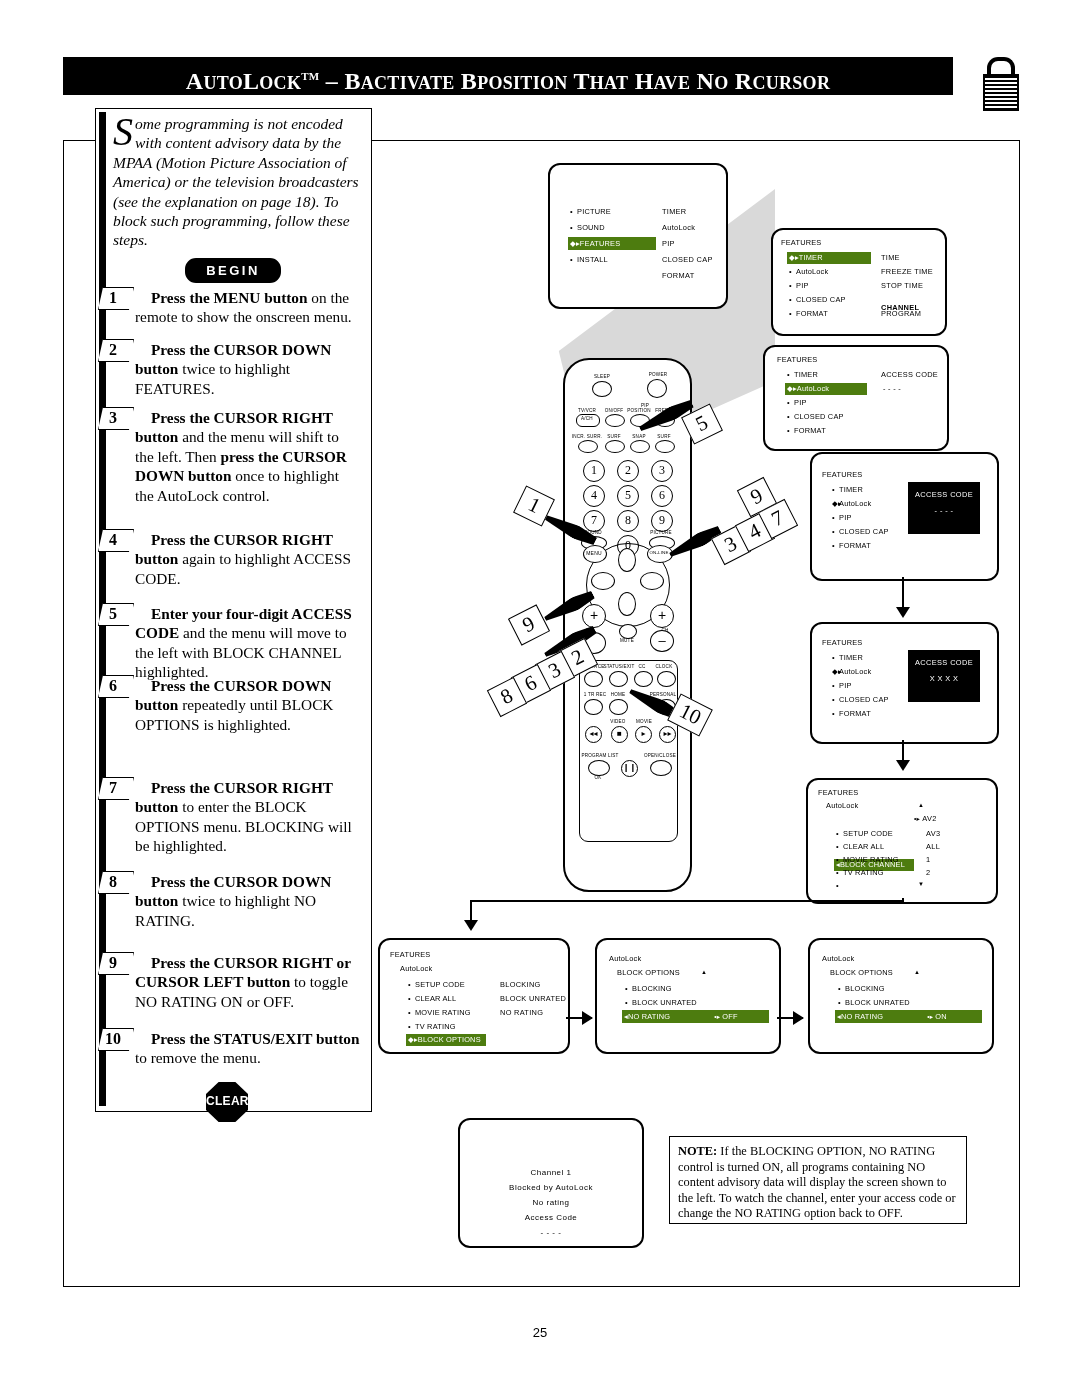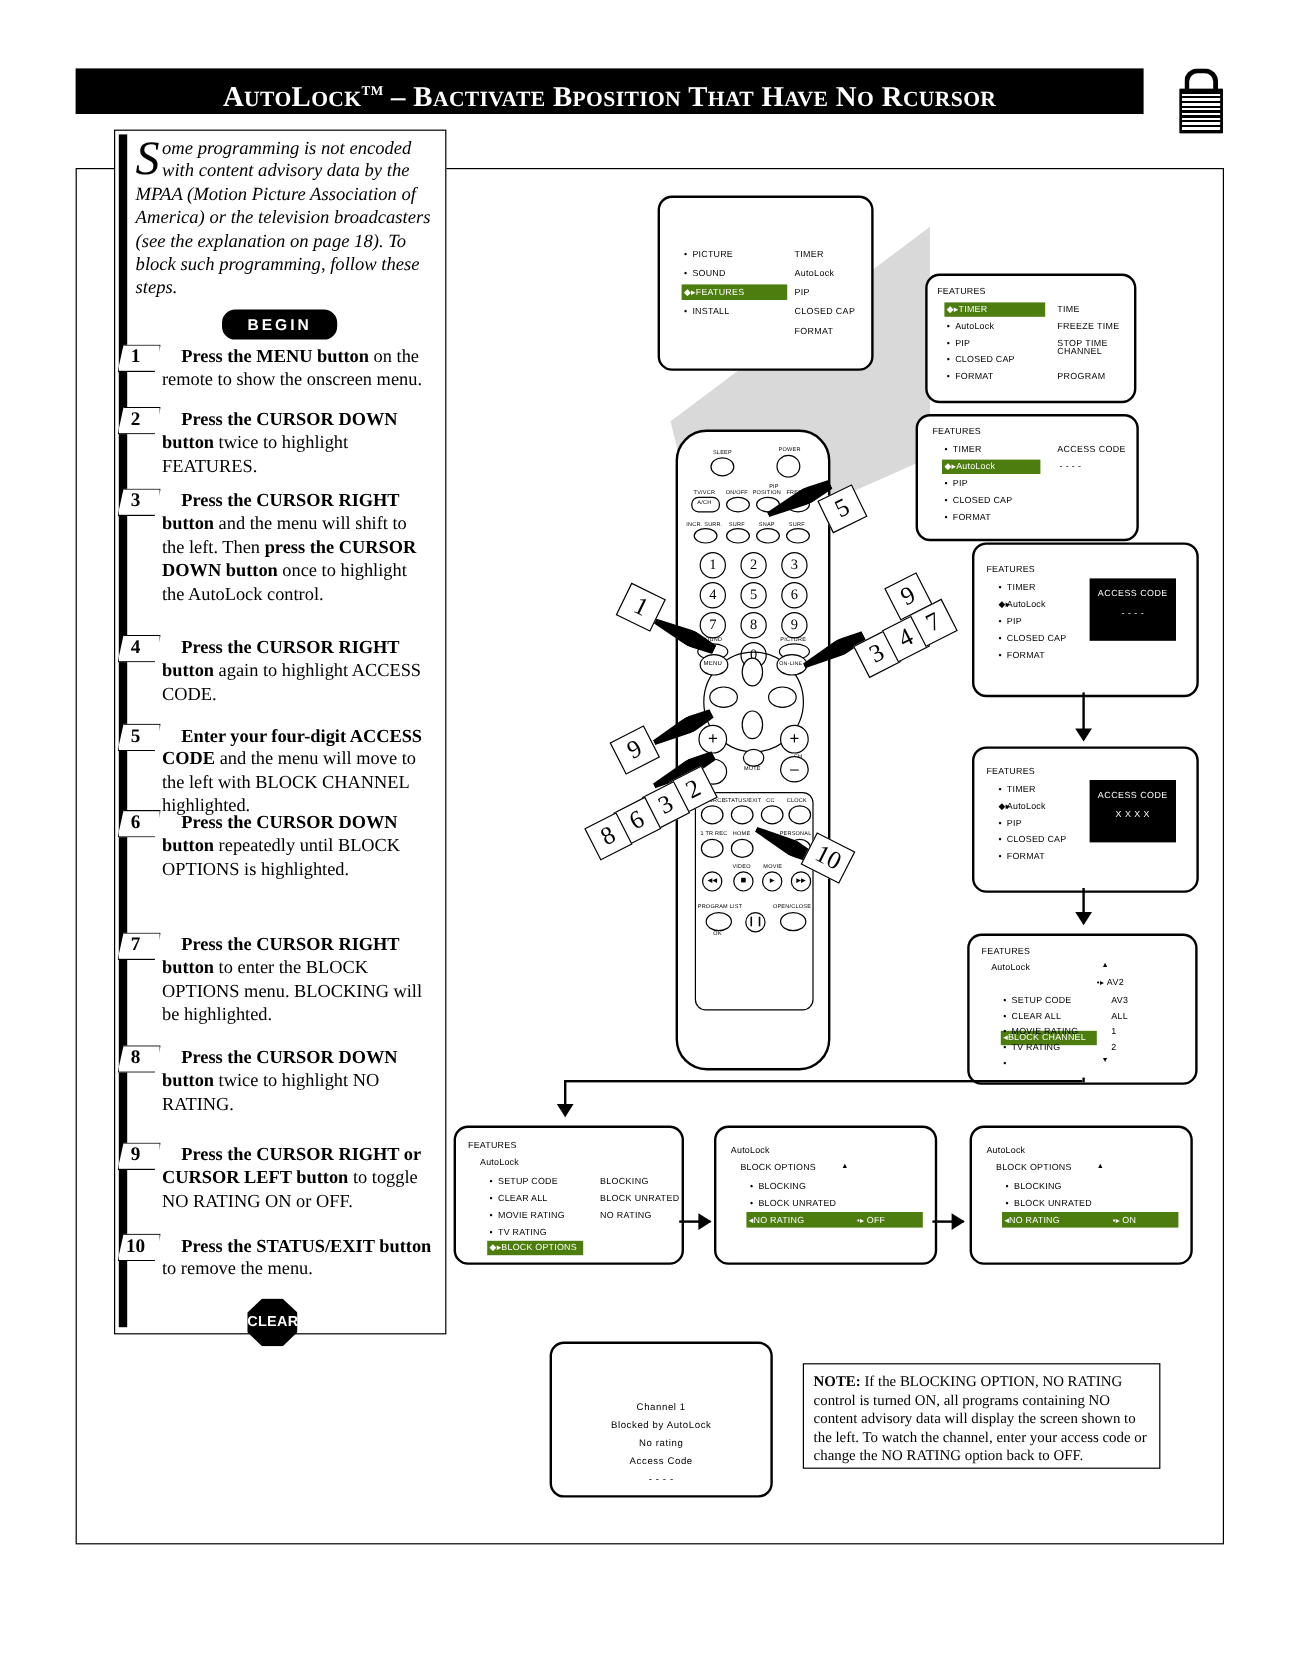--- a/index.html
+++ b/index.html
@@ -212,21 +212,21 @@
   <div class="tvbox" style="left:771px;top:228px;width:172px;height:104px;">
     <div class="m-hd" style="left:8px;top:8px;">FEATURES</div>
     <div class="hlbar" style="left:14px;top:22px;width:82px;height:12px;line-height:12px;padding-left:2px;"><span class="bu">◆▸</span><span>TIMER</span></div>
     <div class="m-it" style="left:16px;top:37px;"><span class="bu">•</span><span>AutoLock</span></div>
     <div class="m-it" style="left:16px;top:51px;"><span class="bu">•</span><span>PIP</span></div>
     <div class="m-it" style="left:16px;top:65px;"><span class="bu">•</span><span>CLOSED CAP</span></div>
     <div class="m-it" style="left:16px;top:79px;"><span class="bu">•</span><span>FORMAT</span></div>
     <div class="m-rt" style="left:108px;top:23px;">TIME</div>
     <div class="m-rt" style="left:108px;top:37px;">FREEZE TIME</div>
     <div class="m-rt" style="left:108px;top:51px;">STOP TIME</div>
-    <div class="m-rt" style="left:108px;top:58px;">CHANNEL</div>
+    <div class="m-rt" style="left:108px;top:73px;font-weight:bold;">CHANNEL</div>
     <div class="m-rt" style="left:108px;top:79px;">PROGRAM</div>
   </div>
 
   <div class="tvbox" style="left:763px;top:345px;width:182px;height:102px;">
     <div class="m-hd" style="left:12px;top:8px;">FEATURES</div>
     <div class="m-it" style="left:22px;top:23px;"><span class="bu">•</span><span>TIMER</span></div>
     <div class="hlbar" style="left:20px;top:36px;width:80px;height:12px;line-height:12px;padding-left:2px;"><span class="bu">◆▸</span><span>AutoLock</span></div>
     <div class="m-it" style="left:22px;top:51px;"><span class="bu">•</span><span>PIP</span></div>
     <div class="m-it" style="left:22px;top:65px;"><span class="bu">•</span><span>CLOSED CAP</span></div>
     <div class="m-it" style="left:22px;top:79px;"><span class="bu">•</span><span>FORMAT</span></div>
@@ -450,13 +450,14 @@
 
   <div class="hand" style="left:545px;top:648px;width:56px;height:14px;transform:rotate(-27deg);transform-origin:left center;clip-path:polygon(0 35%,62% 0,100% 22%,100% 78%,62% 100%,0 65%);"></div>
   <div class="tag" style="left:563px;top:643px;width:28px;height:28px;line-height:27px;transform:rotate(-27deg);">2</div>
   <div class="tag" style="left:540px;top:656px;width:28px;height:28px;line-height:27px;transform:rotate(-27deg);">3</div>
   <div class="tag" style="left:516px;top:669px;width:28px;height:28px;line-height:27px;transform:rotate(-27deg);">6</div>
   <div class="tag" style="left:492px;top:682px;width:28px;height:28px;line-height:27px;transform:rotate(-27deg);">8</div>
 
   <div class="hand" style="left:630px;top:684px;width:56px;height:14px;transform:rotate(27deg);transform-origin:left center;clip-path:polygon(0 35%,62% 0,100% 22%,100% 78%,62% 100%,0 65%);"></div>
   <div class="tag" style="left:672px;top:700px;width:34px;height:28px;line-height:27px;transform:rotate(27deg);">10</div>
 
+  <div class="pagenum">25</div>
 </div>
 
 </body></html>

